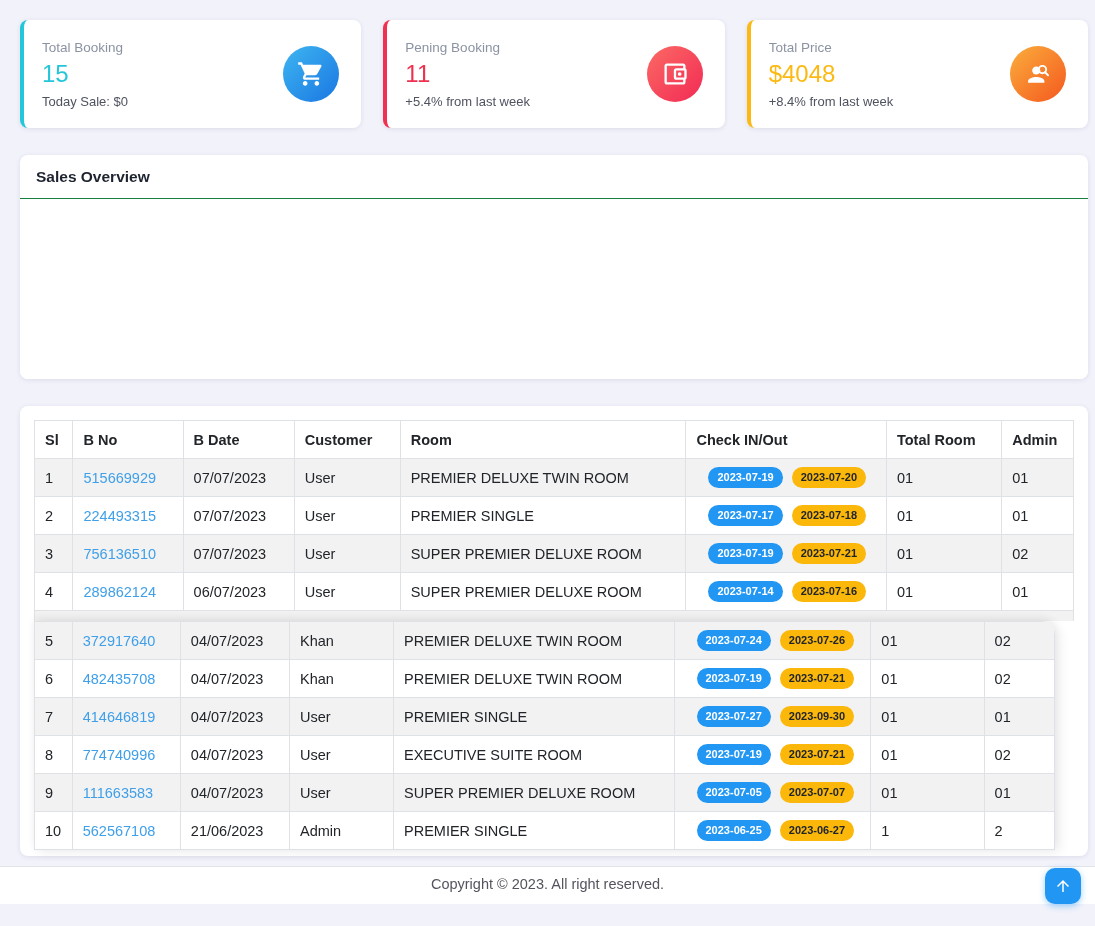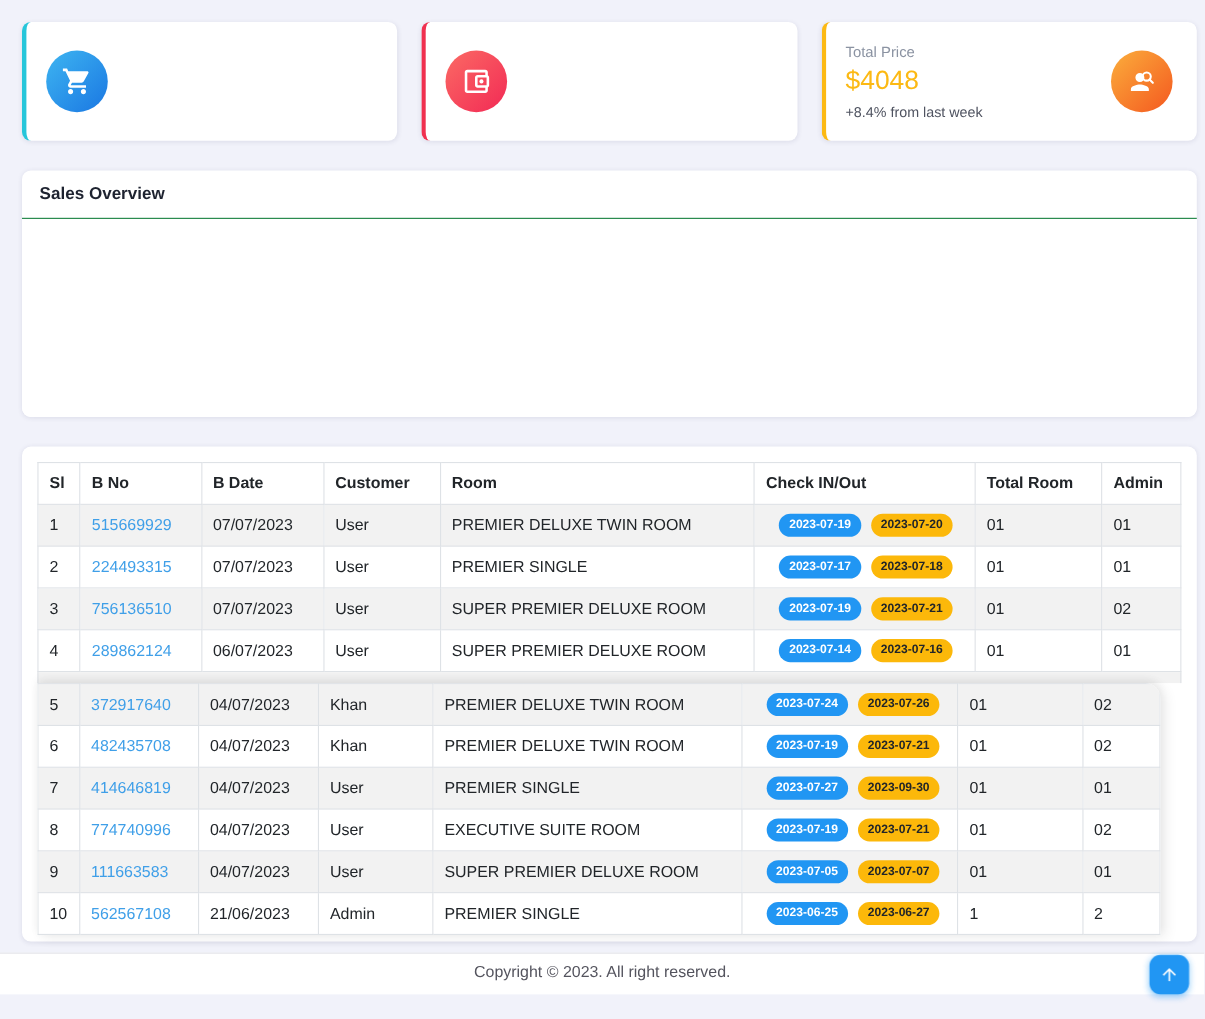--- a/index.html
+++ b/index.html
@@ -93,28 +93,38 @@
     box-shadow:0 2px 6px rgba(33,150,243,.45);
   }
   .back-to-top svg{ width:18px; height:18px; fill:#fff; }
 </style>
 </head>
 <body>
 
 <div class="stat-row">
 
   <div class="stat-card" style="border-left-color: rgb(38, 198, 218);">
+    <div>
+      <div class="stat-title">Total Booking</div>
+      <div class="stat-value" style="color: rgb(38, 198, 218);">15</div>
+      <div class="stat-sub">Today Sale: $0</div>
+    </div>
     <div class="stat-icon" style="background: linear-gradient(135deg, rgb(62, 181, 241), rgb(26, 119, 226));">
       <svg viewBox="0 0 24 24" fill="#fff">
           <path d="M7 18c-1.1 0-1.99.9-1.99 2S5.9 22 7 22s2-.9 2-2-.9-2-2-2zM1 2v2h2l3.6 7.59-1.35 2.45c-.16.28-.25.61-.25.96 0 1.1.9 2 2 2h12v-2H7.42c-.14 0-.25-.11-.25-.25l.03-.12.9-1.63h7.45c.75 0 1.41-.41 1.75-1.03l3.58-6.49c.08-.14.12-.31.12-.48 0-.55-.45-1-1-1H5.21l-.94-2H1zm16 16c-1.1 0-1.99.9-1.99 2s.89 2 1.99 2 2-.9 2-2-.9-2-2-2z"></path>
         </svg>
     </div>
   </div>
 
   <div class="stat-card" style="border-left-color: rgb(240, 48, 79);">
+    <div>
+      <div class="stat-title">Pening Booking</div>
+      <div class="stat-value" style="color: rgb(240, 48, 79);">11</div>
+      <div class="stat-sub">+5.4% from last week</div>
+    </div>
     <div class="stat-icon" style="background: linear-gradient(135deg, rgb(251, 106, 100), rgb(242, 42, 85));">
       <svg viewBox="0 0 24 24" fill="#fff">
           <path d="M21 7.28V5c0-1.1-.9-2-2-2H5c-1.11 0-2 .9-2 2v14c0 1.1.89 2 2 2h14c1.1 0 2-.9 2-2v-2.28c.59-.35 1-.98 1-1.72V9c0-.74-.41-1.37-1-1.72zM20 9v6h-7V9h7zM5 19V5h14v2h-6c-1.1 0-2 .9-2 2v6c0 1.1.9 2 2 2h6v2H5z"></path>
           <circle cx="16" cy="12" r="1.6"></circle>
         </svg>
     </div>
   </div>
 
 
   <div class="stat-card" style="border-left-color: rgb(252, 185, 19);">

